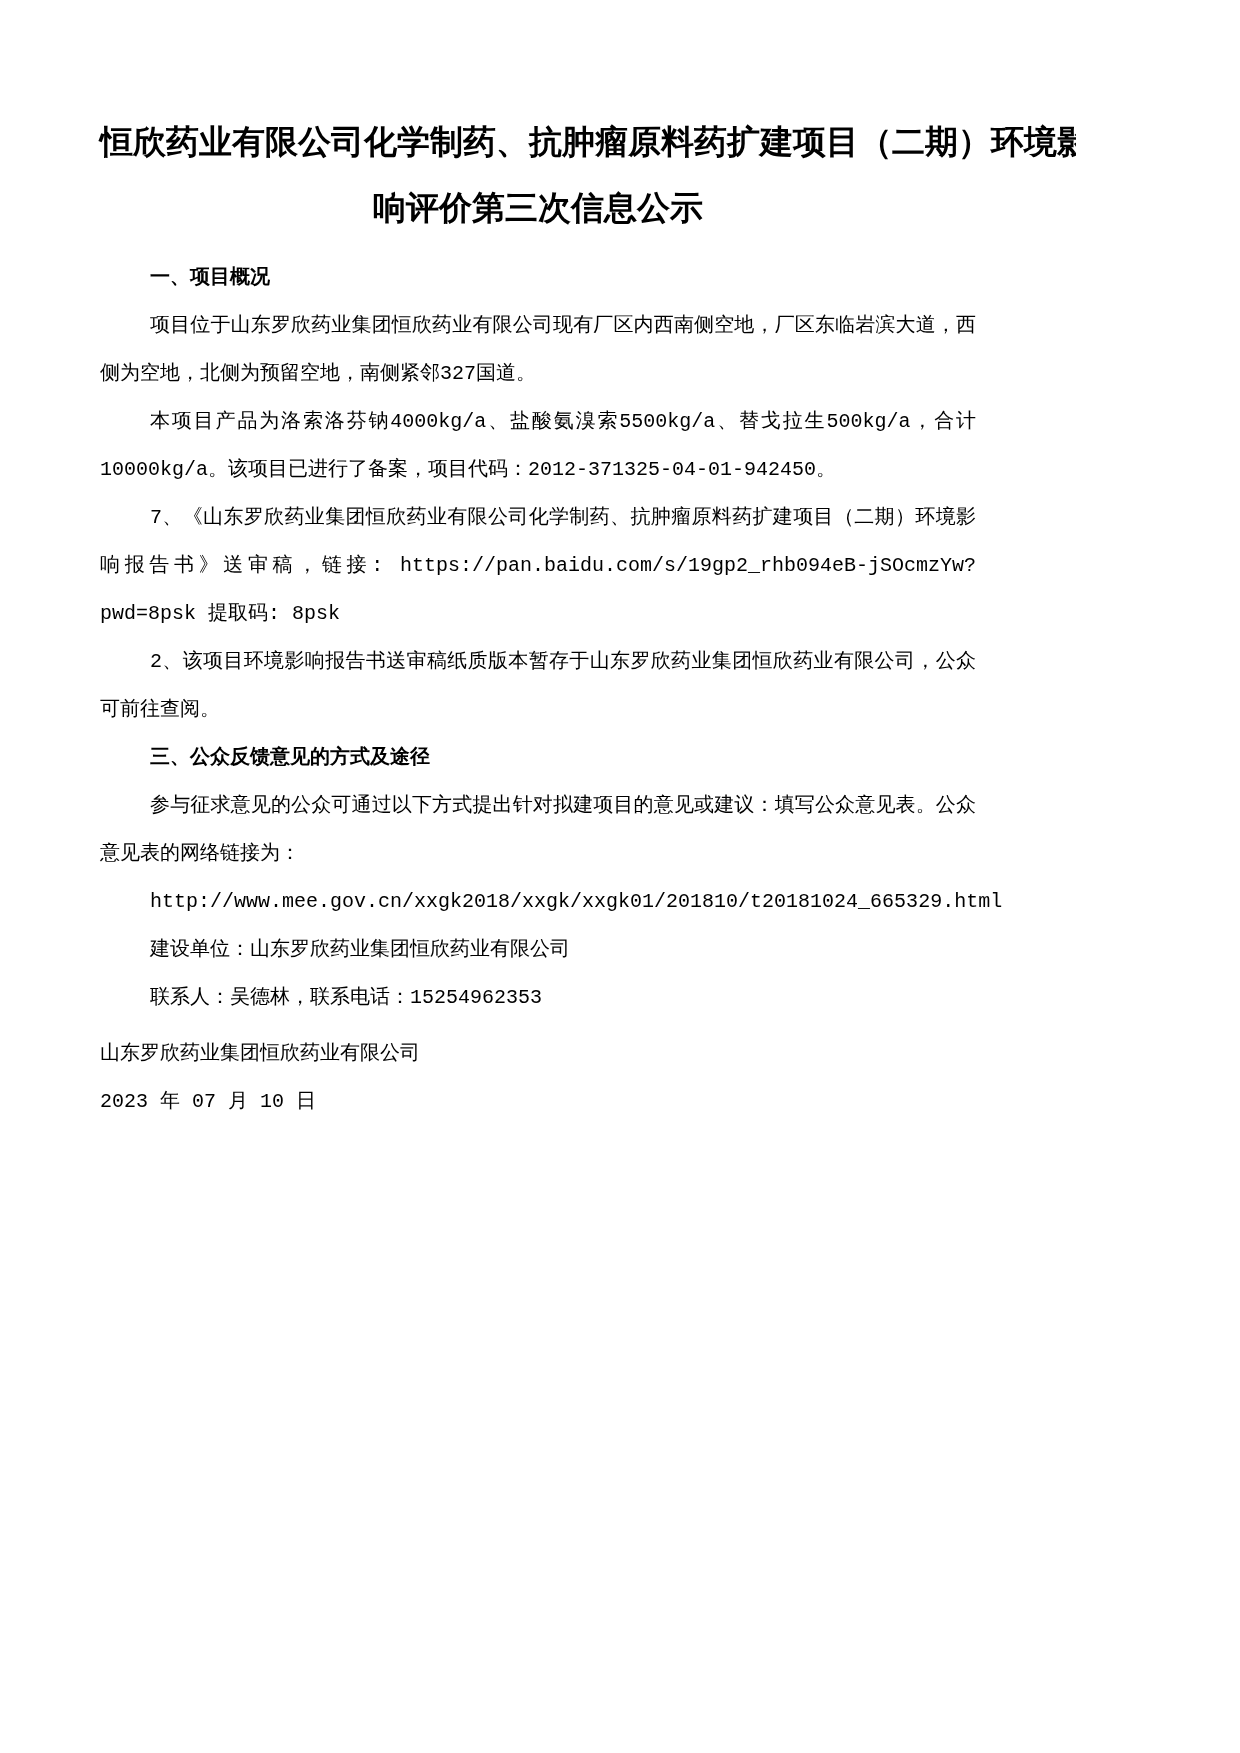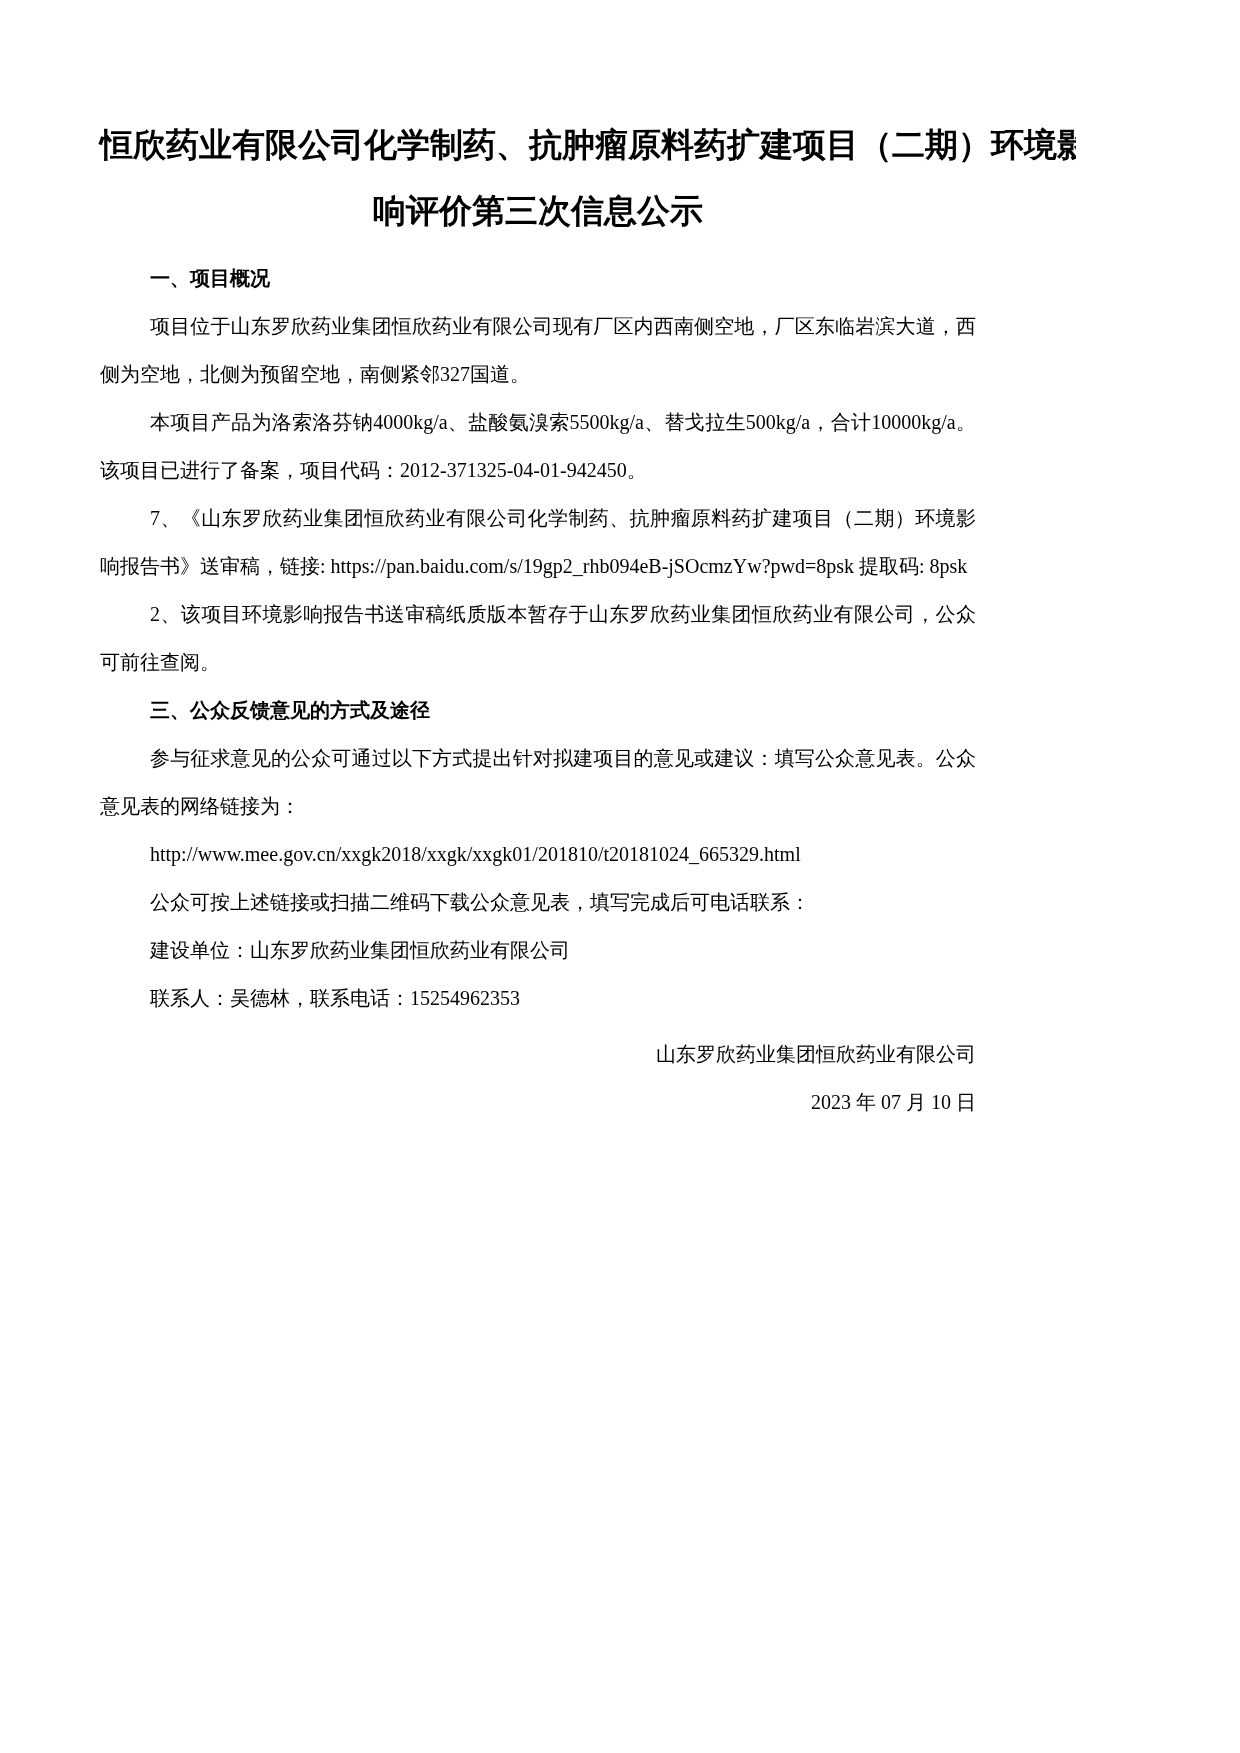--- a/index.html
+++ b/index.html
@@ -8,21 +8,21 @@
     background: #ffffff;
   }
   .page {
     position: relative;
     width: 1076px;
     height: 1753px;
     box-sizing: border-box;
     padding: 112px 100px 0 100px;
     background: #ffffff;
     color: #000000;
-    font-family: Liberation Serif, serif;
+    font-family: Liberation Mono, monospace;
     overflow: hidden;
   }
   .doc-title {
     font-size: 33px;
     font-weight: bold;
     text-align: center;
     line-height: 66px;
   }
   .doc-title .title-line {
     white-space: nowrap;
@@ -46,21 +46,21 @@
   .url-line {
     text-align: left !important;
   }
   .url-text {
     overflow-wrap: normal;
   }
   .sign-block {
     margin-top: 8px;
   }
   .sign-block p {
-    text-align: right;
+    text-align: left;
   }
 </style>
 </head>
 <body>
 
 <div class="page">
 
   <div class="doc-title">
     <div class="title-line">恒欣药业有限公司化学制药、抗肿瘤原料药扩建项目（二期）环境影</div>
     <div class="title-line">响评价第三次信息公示</div>
@@ -79,21 +79,20 @@
     <p class="indent"><span>7、《山东罗欣药业集团恒欣药业有限公司化学制药、抗肿瘤原料药扩建项目（二期）环境影响报告书》送审稿，链接: </span><span class="url-text">https://pan.baidu.com/s/19gp2_rhb094eB-jSOcmzYw?pwd=8psk</span><span> 提取码: 8psk</span></p>
 
     <p class="indent">2、该项目环境影响报告书送审稿纸质版本暂存于山东罗欣药业集团恒欣药业有限公司，公众可前往查阅。</p>
 
     <p class="heading indent">三、公众反馈意见的方式及途径</p>
 
     <p class="indent">参与征求意见的公众可通过以下方式提出针对拟建项目的意见或建议：填写公众意见表。公众意见表的网络链接为：</p>
 
     <p class="indent url-line">http://www.mee.gov.cn/xxgk2018/xxgk/xxgk01/201810/t20181024_665329.html</p>
 
-    <p class="indent">公众可按上述链接或扫描二维码下载公众意见表，填写完成后可电话联系：</p>
 
     <p class="indent">建设单位：山东罗欣药业集团恒欣药业有限公司</p>
 
     <p class="indent">联系人：吴德林，联系电话：15254962353</p>
 
     <div class="sign-block">
       <p>山东罗欣药业集团恒欣药业有限公司</p>
       <p>2023 年 07 月 10 日</p>
     </div>
 

